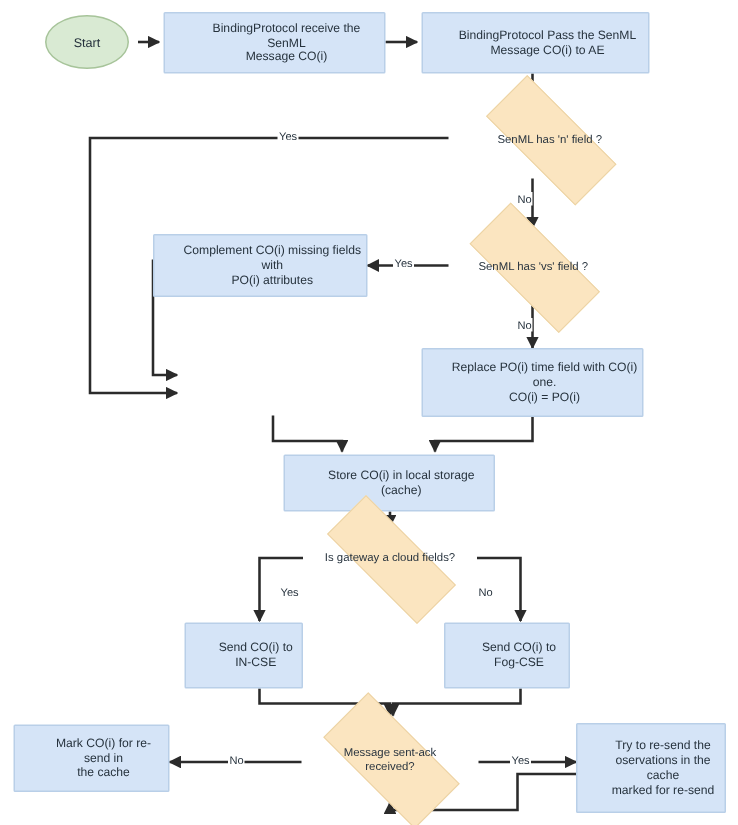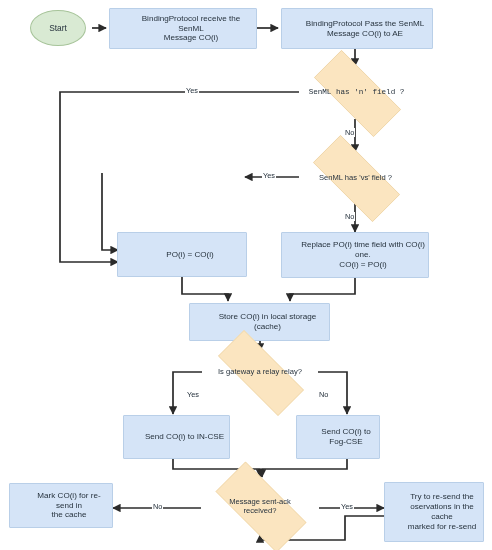--- a/index.html
+++ b/index.html
@@ -144,51 +144,52 @@
   <div class="node proc" style="left:109px; top:8px; width:148px; height:41px;">
     <span class="label">BindingProtocol receive the SenML
 Message CO(i)</span>
   </div>
 
   <div class="node proc" style="left:281px; top:8px; width:152px; height:41px;">
     <span class="label">BindingProtocol Pass the SenML
 Message CO(i) to AE</span>
   </div>
 
-  <div class="node decision" style="left:298px; top:66px; width:117px; height:53px;font-family:Liberation Mono, monospace;">
+  <div class="node decision" style="left:308px; top:66px; width:117px; height:53px;">
     <span class="dia"></span>
     <span class="label">SenML has 'n' field ?</span>
   </div>
 
   <div class="node decision" style="left:297px; top:151px; width:117px; height:53px;">
     <span class="dia"></span>
     <span class="label">SenML has 'vs' field ?</span>
   </div>
 
-
-  <div class="node proc" style="left:117px; top:232px; width:130px; height:45px;">
-    <span class="label">PO(i) = CO(i)</span>
-  </div>
+  <div class="node proc" style="left:102px; top:156px; width:143px; height:42px;">
+    <span class="label">Complement CO(i) missing fields with
+PO(i) attributes</span>
+  </div>
+
 
   <div class="node proc" style="left:189px; top:303px; width:141px; height:38px;">
     <span class="label">Store CO(i) in local storage (cache)</span>
   </div>
 
   <div class="node proc" style="left:281px; top:232px; width:148px; height:46px;">
     <span class="label">Replace PO(i) time field with CO(i)
 one.
 CO(i) = PO(i)</span>
   </div>
 
   <div class="node decision" style="left:201px; top:347px; width:118px; height:50px;">
     <span class="dia"></span>
-    <span class="label">Is gateway a relay relay?</span>
-  </div>
-
-  <div class="node proc" style="left:123px; top:415px; width:107px; height:44px;">
+    <span class="label">Is gateway a cloud fields?</span>
+  </div>
+
+  <div class="node proc" style="left:123px; top:415px; width:79px; height:44px;">
     <span class="label">Send CO(i) to IN-CSE</span>
   </div>
 
   <div class="node proc" style="left:296px; top:415px; width:84px; height:44px;">
     <span class="label">Send CO(i) to Fog-CSE</span>
   </div>
 
   <div class="node decision" style="left:200px; top:477px; width:120px; height:58px;">
     <span class="dia"></span>
     <span class="label">Message sent-ack

